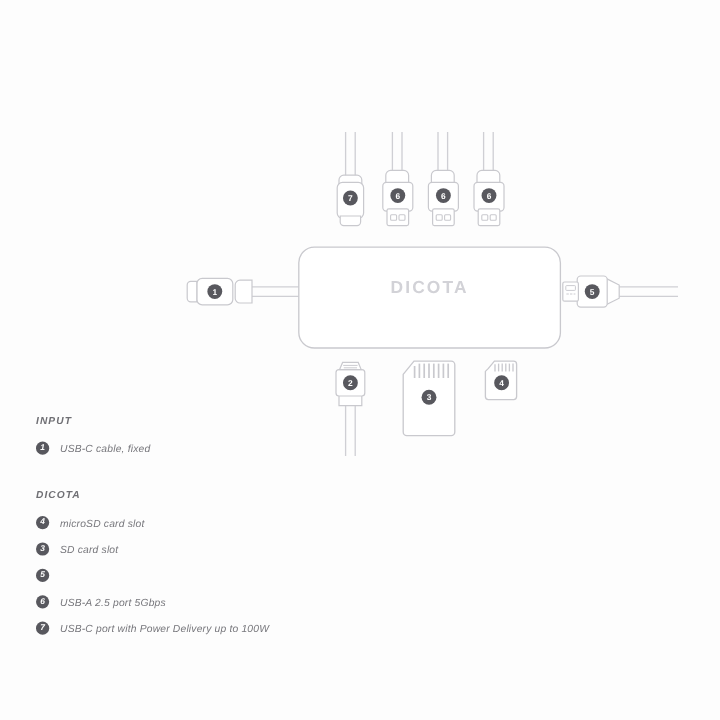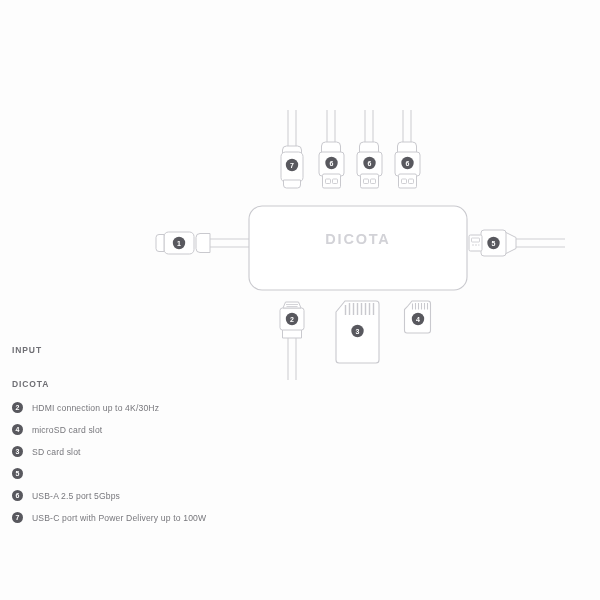--- a/index.html
+++ b/index.html
@@ -26,23 +26,24 @@
     position: absolute;
     left: 0;
     top: 0;
     width: 600px;
     height: 340px;
   }
 
   
   #legend {
     position: absolute;
-    left: 12px;
+    left: 30px;
     top: 305px;
     width: 420px;
+    font-style: italic;
   }
   .legend-heading {
     font-size: 8.5px;
     font-weight: bold;
     letter-spacing: 0.9px;
     color: #6f6f74;
     margin: 0 0 9px 0;
   }
   .legend-heading.output {
     margin-top: 24px;
@@ -197,27 +198,27 @@
       </g>
       <circle cx="418" cy="279" r="6.2" fill="#58585e"></circle>
       <text x="418" y="281.6" font-family="'Liberation Sans', sans-serif" font-size="7" font-weight="bold" fill="#ffffff" text-anchor="middle">4</text>
     </g>
   </svg>
 
   <div id="legend">
 
     <div class="legend-heading">INPUT</div>
 
+    <div class="legend-row">
+      <div class="legend-badge">1</div>
+      <div class="legend-text">USB-C cable, fixed</div>
+    </div>
 
     <div class="legend-heading output">DICOTA</div>
 
-    <div class="legend-row">
-      <div class="legend-badge">2</div>
-      <div class="legend-text">HDMI connection up to 4K/30Hz</div>
-    </div>
 
     <div class="legend-row">
       <div class="legend-badge">4</div>
       <div class="legend-text">microSD card slot</div>
     </div>
 
     <div class="legend-row">
       <div class="legend-badge">3</div>
       <div class="legend-text">SD card slot</div>
     </div>

